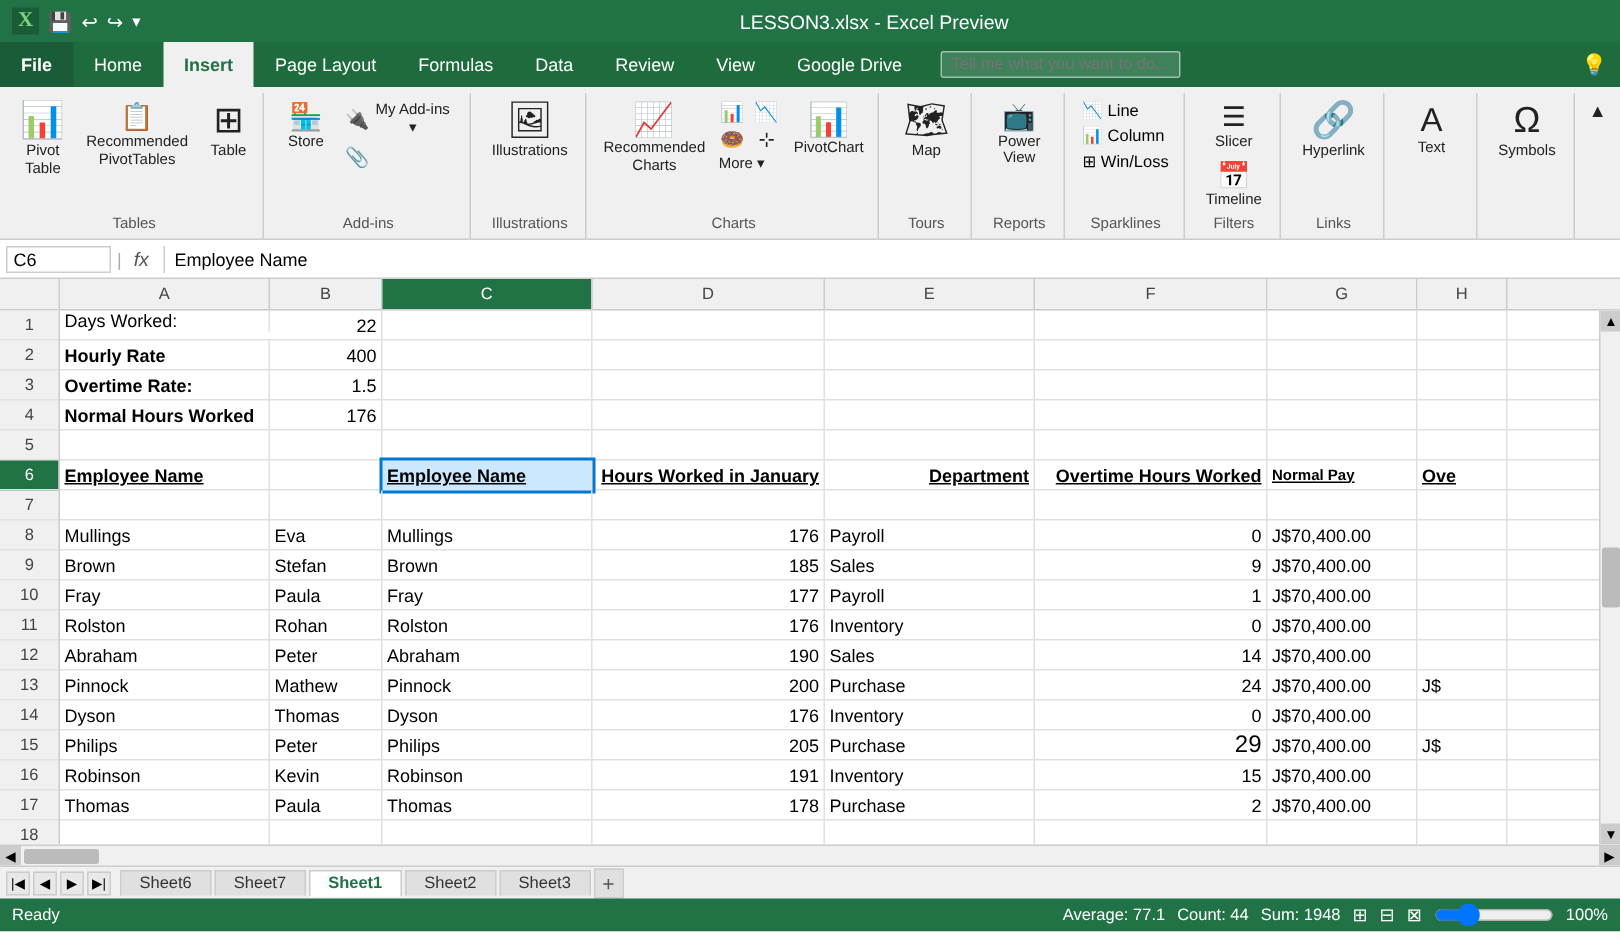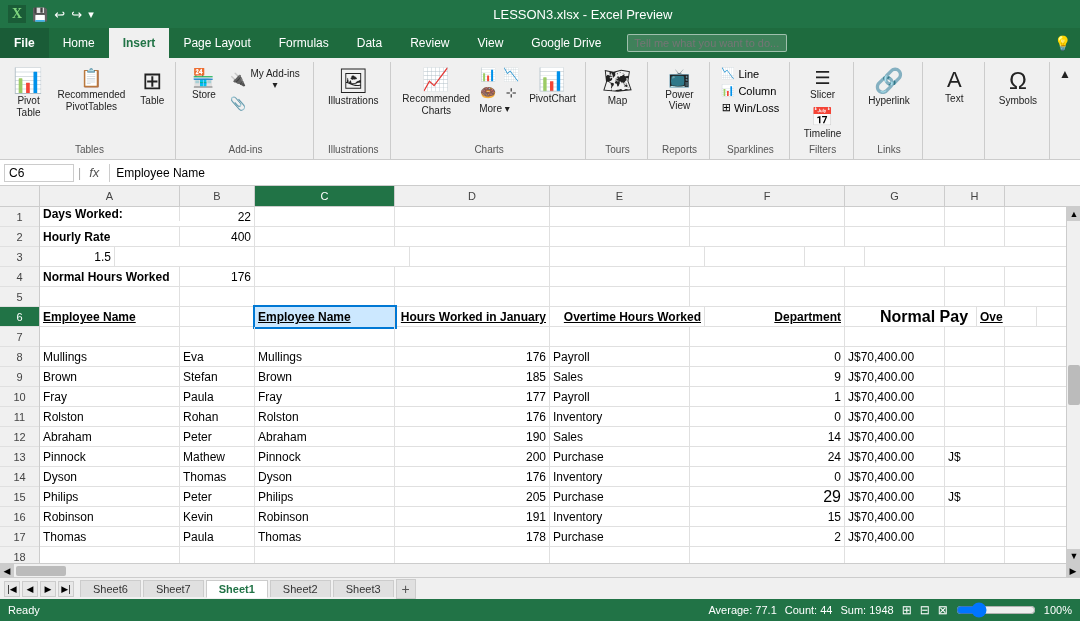--- a/index.html
+++ b/index.html
@@ -322,40 +322,41 @@
           <div style="height: 20px; min-height: 20px; display: flex; align-items: center; justify-content: center; font-size: 11px; color: rgb(68, 68, 68); border-bottom: 1px solid rgb(224, 224, 224);">13</div>
           <div style="height: 20px; min-height: 20px; display: flex; align-items: center; justify-content: center; font-size: 11px; color: rgb(68, 68, 68); border-bottom: 1px solid rgb(224, 224, 224);">14</div>
           <div style="height: 20px; min-height: 20px; display: flex; align-items: center; justify-content: center; font-size: 11px; color: rgb(68, 68, 68); border-bottom: 1px solid rgb(224, 224, 224);">15</div>
           <div style="height: 20px; min-height: 20px; display: flex; align-items: center; justify-content: center; font-size: 11px; color: rgb(68, 68, 68); border-bottom: 1px solid rgb(224, 224, 224);">16</div>
           <div style="height: 20px; min-height: 20px; display: flex; align-items: center; justify-content: center; font-size: 11px; color: rgb(68, 68, 68); border-bottom: 1px solid rgb(224, 224, 224);">17</div>
           <div style="height: 20px; min-height: 20px; display: flex; align-items: center; justify-content: center; font-size: 11px; color: rgb(68, 68, 68); border-bottom: 1px solid rgb(224, 224, 224);">18</div>
         </div>
 
       <div style="flex:1;overflow:hidden;" id="grid">
       <div style="display: flex; border-bottom: 1px solid rgb(224, 224, 224); height: 20px; min-height: 20px;">
-            <div style="width: 140px; min-width: 140px; max-width: 140px; border-right: 1px solid rgb(224, 224, 224); padding: 1px 3px; font-size: 12px; display: flex; align-items: center; overflow: hidden; white-space: nowrap; height: 14px; font-weight: bold;">Days Worked:</div>
+            <div style="width: 140px; min-width: 140px; max-width: 140px; border-right: 1px solid rgb(224, 224, 224); padding: 1px 3px; font-size: 12px; display: flex; align-items: center; overflow: hidden; white-space: nowrap; height: 14px; font-weight: normal;">Days Worked:</div>
             <div style="width: 75px; min-width: 75px; max-width: 75px; border-right: 1px solid rgb(224, 224, 224); padding: 1px 3px; font-size: 12px; display: flex; align-items: center; overflow: hidden; white-space: nowrap; height: 20px; justify-content: flex-end;">22</div>
             <div style="width: 140px; min-width: 140px; max-width: 140px; border-right: 1px solid rgb(224, 224, 224); padding: 1px 3px; font-size: 12px; display: flex; align-items: center; overflow: hidden; white-space: nowrap; height: 20px;"></div>
             <div style="width: 155px; min-width: 155px; max-width: 155px; border-right: 1px solid rgb(224, 224, 224); padding: 1px 3px; font-size: 12px; display: flex; align-items: center; overflow: hidden; white-space: nowrap; height: 20px;"></div>
             <div style="width: 140px; min-width: 140px; max-width: 140px; border-right: 1px solid rgb(224, 224, 224); padding: 1px 3px; font-size: 12px; display: flex; align-items: center; overflow: hidden; white-space: nowrap; height: 20px;"></div>
             <div style="width: 155px; min-width: 155px; max-width: 155px; border-right: 1px solid rgb(224, 224, 224); padding: 1px 3px; font-size: 12px; display: flex; align-items: center; overflow: hidden; white-space: nowrap; height: 20px;"></div>
             <div style="width: 100px; min-width: 100px; max-width: 100px; border-right: 1px solid rgb(224, 224, 224); padding: 1px 3px; font-size: 12px; display: flex; align-items: center; overflow: hidden; white-space: nowrap; height: 20px;"></div>
             <div style="width: 60px; min-width: 60px; max-width: 60px; border-right: 1px solid rgb(224, 224, 224); padding: 1px 3px; font-size: 12px; display: flex; align-items: center; overflow: hidden; white-space: nowrap; height: 20px;"></div>
           </div>
           <div style="display: flex; border-bottom: 1px solid rgb(224, 224, 224); height: 20px; min-height: 20px;">
             <div style="width: 140px; min-width: 140px; max-width: 140px; border-right: 1px solid rgb(224, 224, 224); padding: 1px 3px; font-size: 12px; display: flex; align-items: center; overflow: hidden; white-space: nowrap; height: 20px; font-weight: bold;">Hourly Rate</div>
             <div style="width: 75px; min-width: 75px; max-width: 75px; border-right: 1px solid rgb(224, 224, 224); padding: 1px 3px; font-size: 12px; display: flex; align-items: center; overflow: hidden; white-space: nowrap; height: 20px; justify-content: flex-end;">400</div>
             <div style="width: 140px; min-width: 140px; max-width: 140px; border-right: 1px solid rgb(224, 224, 224); padding: 1px 3px; font-size: 12px; display: flex; align-items: center; overflow: hidden; white-space: nowrap; height: 20px;"></div>
             <div style="width: 155px; min-width: 155px; max-width: 155px; border-right: 1px solid rgb(224, 224, 224); padding: 1px 3px; font-size: 12px; display: flex; align-items: center; overflow: hidden; white-space: nowrap; height: 20px;"></div>
             <div style="width: 140px; min-width: 140px; max-width: 140px; border-right: 1px solid rgb(224, 224, 224); padding: 1px 3px; font-size: 12px; display: flex; align-items: center; overflow: hidden; white-space: nowrap; height: 20px;"></div>
             <div style="width: 155px; min-width: 155px; max-width: 155px; border-right: 1px solid rgb(224, 224, 224); padding: 1px 3px; font-size: 12px; display: flex; align-items: center; overflow: hidden; white-space: nowrap; height: 20px;"></div>
             <div style="width: 100px; min-width: 100px; max-width: 100px; border-right: 1px solid rgb(224, 224, 224); padding: 1px 3px; font-size: 12px; display: flex; align-items: center; overflow: hidden; white-space: nowrap; height: 20px;"></div>
             <div style="width: 60px; min-width: 60px; max-width: 60px; border-right: 1px solid rgb(224, 224, 224); padding: 1px 3px; font-size: 12px; display: flex; align-items: center; overflow: hidden; white-space: nowrap; height: 20px;"></div>
           </div>
           <div style="display: flex; border-bottom: 1px solid rgb(224, 224, 224); height: 20px; min-height: 20px;">
+            <div style="width: 140px; min-width: 140px; max-width: 140px; border-right: 1px solid rgb(224, 224, 224); padding: 1px 3px; font-size: 12px; display: flex; align-items: center; overflow: hidden; white-space: nowrap; height: 20px; font-weight: bold;">Overtime Rate:</div>
             <div style="width: 75px; min-width: 75px; max-width: 75px; border-right: 1px solid rgb(224, 224, 224); padding: 1px 3px; font-size: 12px; display: flex; align-items: center; overflow: hidden; white-space: nowrap; height: 20px; justify-content: flex-end;">1.5</div>
             <div style="width: 140px; min-width: 140px; max-width: 140px; border-right: 1px solid rgb(224, 224, 224); padding: 1px 3px; font-size: 12px; display: flex; align-items: center; overflow: hidden; white-space: nowrap; height: 20px;"></div>
             <div style="width: 155px; min-width: 155px; max-width: 155px; border-right: 1px solid rgb(224, 224, 224); padding: 1px 3px; font-size: 12px; display: flex; align-items: center; overflow: hidden; white-space: nowrap; height: 20px;"></div>
             <div style="width: 140px; min-width: 140px; max-width: 140px; border-right: 1px solid rgb(224, 224, 224); padding: 1px 3px; font-size: 12px; display: flex; align-items: center; overflow: hidden; white-space: nowrap; height: 20px;"></div>
             <div style="width: 155px; min-width: 155px; max-width: 155px; border-right: 1px solid rgb(224, 224, 224); padding: 1px 3px; font-size: 12px; display: flex; align-items: center; overflow: hidden; white-space: nowrap; height: 20px;"></div>
             <div style="width: 100px; min-width: 100px; max-width: 100px; border-right: 1px solid rgb(224, 224, 224); padding: 1px 3px; font-size: 12px; display: flex; align-items: center; overflow: hidden; white-space: nowrap; height: 20px;"></div>
             <div style="width: 60px; min-width: 60px; max-width: 60px; border-right: 1px solid rgb(224, 224, 224); padding: 1px 3px; font-size: 12px; display: flex; align-items: center; overflow: hidden; white-space: nowrap; height: 20px;"></div>
           </div>
           <div style="display: flex; border-bottom: 1px solid rgb(224, 224, 224); height: 20px; min-height: 20px;">
             <div style="width: 140px; min-width: 140px; max-width: 140px; border-right: 1px solid rgb(224, 224, 224); padding: 1px 3px; font-size: 12px; display: flex; align-items: center; overflow: hidden; white-space: nowrap; height: 20px; font-weight: bold;">Normal Hours Worked</div>
@@ -375,23 +376,23 @@
             <div style="width: 140px; min-width: 140px; max-width: 140px; border-right: 1px solid rgb(224, 224, 224); padding: 1px 3px; font-size: 12px; display: flex; align-items: center; overflow: hidden; white-space: nowrap; height: 20px;"></div>
             <div style="width: 155px; min-width: 155px; max-width: 155px; border-right: 1px solid rgb(224, 224, 224); padding: 1px 3px; font-size: 12px; display: flex; align-items: center; overflow: hidden; white-space: nowrap; height: 20px;"></div>
             <div style="width: 100px; min-width: 100px; max-width: 100px; border-right: 1px solid rgb(224, 224, 224); padding: 1px 3px; font-size: 12px; display: flex; align-items: center; overflow: hidden; white-space: nowrap; height: 20px;"></div>
             <div style="width: 60px; min-width: 60px; max-width: 60px; border-right: 1px solid rgb(224, 224, 224); padding: 1px 3px; font-size: 12px; display: flex; align-items: center; overflow: hidden; white-space: nowrap; height: 20px;"></div>
           </div>
           <div style="display: flex; border-bottom: 1px solid rgb(224, 224, 224); height: 20px; min-height: 20px;">
             <div style="width: 140px; min-width: 140px; max-width: 140px; border-right: 1px solid rgb(224, 224, 224); padding: 1px 3px; font-size: 12px; display: flex; align-items: center; overflow: hidden; white-space: nowrap; height: 20px; font-weight: bold; text-decoration: underline;">Employee Name</div>
             <div style="width: 75px; min-width: 75px; max-width: 75px; border-right: 1px solid rgb(224, 224, 224); padding: 1px 3px; font-size: 12px; display: flex; align-items: center; overflow: hidden; white-space: nowrap; height: 20px;"></div>
             <div style="width: 140px; min-width: 140px; max-width: 140px; border-right: 1px solid rgb(224, 224, 224); padding: 1px 3px; font-size: 12px; display: flex; align-items: center; overflow: hidden; white-space: nowrap; height: 20px; font-weight: bold; text-decoration: underline; background: rgb(204, 232, 255); outline: rgb(0, 120, 212) solid 2px;">Employee Name</div>
             <div style="width: 155px; min-width: 155px; max-width: 155px; border-right: 1px solid rgb(224, 224, 224); padding: 1px 3px; font-size: 12px; display: flex; align-items: center; overflow: hidden; white-space: nowrap; height: 20px; font-weight: bold; text-decoration: underline; justify-content: flex-end;">Hours Worked in January</div>
+            <div style="width: 140px; min-width: 140px; max-width: 140px; border-right: 1px solid rgb(224, 224, 224); padding: 1px 3px; font-size: 12px; display: flex; align-items: center; overflow: hidden; white-space: nowrap; height: 20px; font-weight: bold; text-decoration: underline; justify-content: flex-end;">Department</div>
             <div style="width: 155px; min-width: 155px; max-width: 155px; border-right: 1px solid rgb(224, 224, 224); padding: 1px 3px; font-size: 12px; display: flex; align-items: center; overflow: hidden; white-space: nowrap; height: 20px; font-weight: bold; text-decoration: underline; justify-content: flex-end;">Overtime Hours Worked</div>
-            <div style="width: 140px; min-width: 140px; max-width: 140px; border-right: 1px solid rgb(224, 224, 224); padding: 1px 3px; font-size: 12px; display: flex; align-items: center; overflow: hidden; white-space: nowrap; height: 20px; font-weight: bold; text-decoration: underline; justify-content: flex-end;">Department</div>
-            <div style="width: 100px; min-width: 100px; max-width: 100px; border-right: 1px solid rgb(224, 224, 224); padding: 1px 3px; font-size: 16px; display: flex; align-items: center; overflow: hidden; white-space: nowrap; height: 20px; font-weight: bold;  margin-left: 32px;">Normal Pay</div>
+            <div style="width: 100px; min-width: 100px; max-width: 100px; border-right: 1px solid rgb(224, 224, 224); padding: 1px 3px; font-size: 10px; display: flex; align-items: center; overflow: hidden; white-space: nowrap; height: 20px; font-weight: bold; text-decoration: underline;">Normal Pay</div>
             <div style="width: 60px; min-width: 60px; max-width: 60px; border-right: 1px solid rgb(224, 224, 224); padding: 1px 3px; font-size: 12px; display: flex; align-items: center; overflow: hidden; white-space: nowrap; height: 20px; font-weight: bold; text-decoration: underline;">Ove</div>
           </div>
           <div style="display: flex; border-bottom: 1px solid rgb(224, 224, 224); height: 20px; min-height: 20px;">
             <div style="width: 140px; min-width: 140px; max-width: 140px; border-right: 1px solid rgb(224, 224, 224); padding: 1px 3px; font-size: 12px; display: flex; align-items: center; overflow: hidden; white-space: nowrap; height: 20px;"></div>
             <div style="width: 75px; min-width: 75px; max-width: 75px; border-right: 1px solid rgb(224, 224, 224); padding: 1px 3px; font-size: 12px; display: flex; align-items: center; overflow: hidden; white-space: nowrap; height: 20px;"></div>
             <div style="width: 140px; min-width: 140px; max-width: 140px; border-right: 1px solid rgb(224, 224, 224); padding: 1px 3px; font-size: 12px; display: flex; align-items: center; overflow: hidden; white-space: nowrap; height: 20px;"></div>
             <div style="width: 155px; min-width: 155px; max-width: 155px; border-right: 1px solid rgb(224, 224, 224); padding: 1px 3px; font-size: 12px; display: flex; align-items: center; overflow: hidden; white-space: nowrap; height: 20px;"></div>
             <div style="width: 140px; min-width: 140px; max-width: 140px; border-right: 1px solid rgb(224, 224, 224); padding: 1px 3px; font-size: 12px; display: flex; align-items: center; overflow: hidden; white-space: nowrap; height: 20px;"></div>
             <div style="width: 155px; min-width: 155px; max-width: 155px; border-right: 1px solid rgb(224, 224, 224); padding: 1px 3px; font-size: 12px; display: flex; align-items: center; overflow: hidden; white-space: nowrap; height: 20px;"></div>
             <div style="width: 100px; min-width: 100px; max-width: 100px; border-right: 1px solid rgb(224, 224, 224); padding: 1px 3px; font-size: 12px; display: flex; align-items: center; overflow: hidden; white-space: nowrap; height: 20px;"></div>

